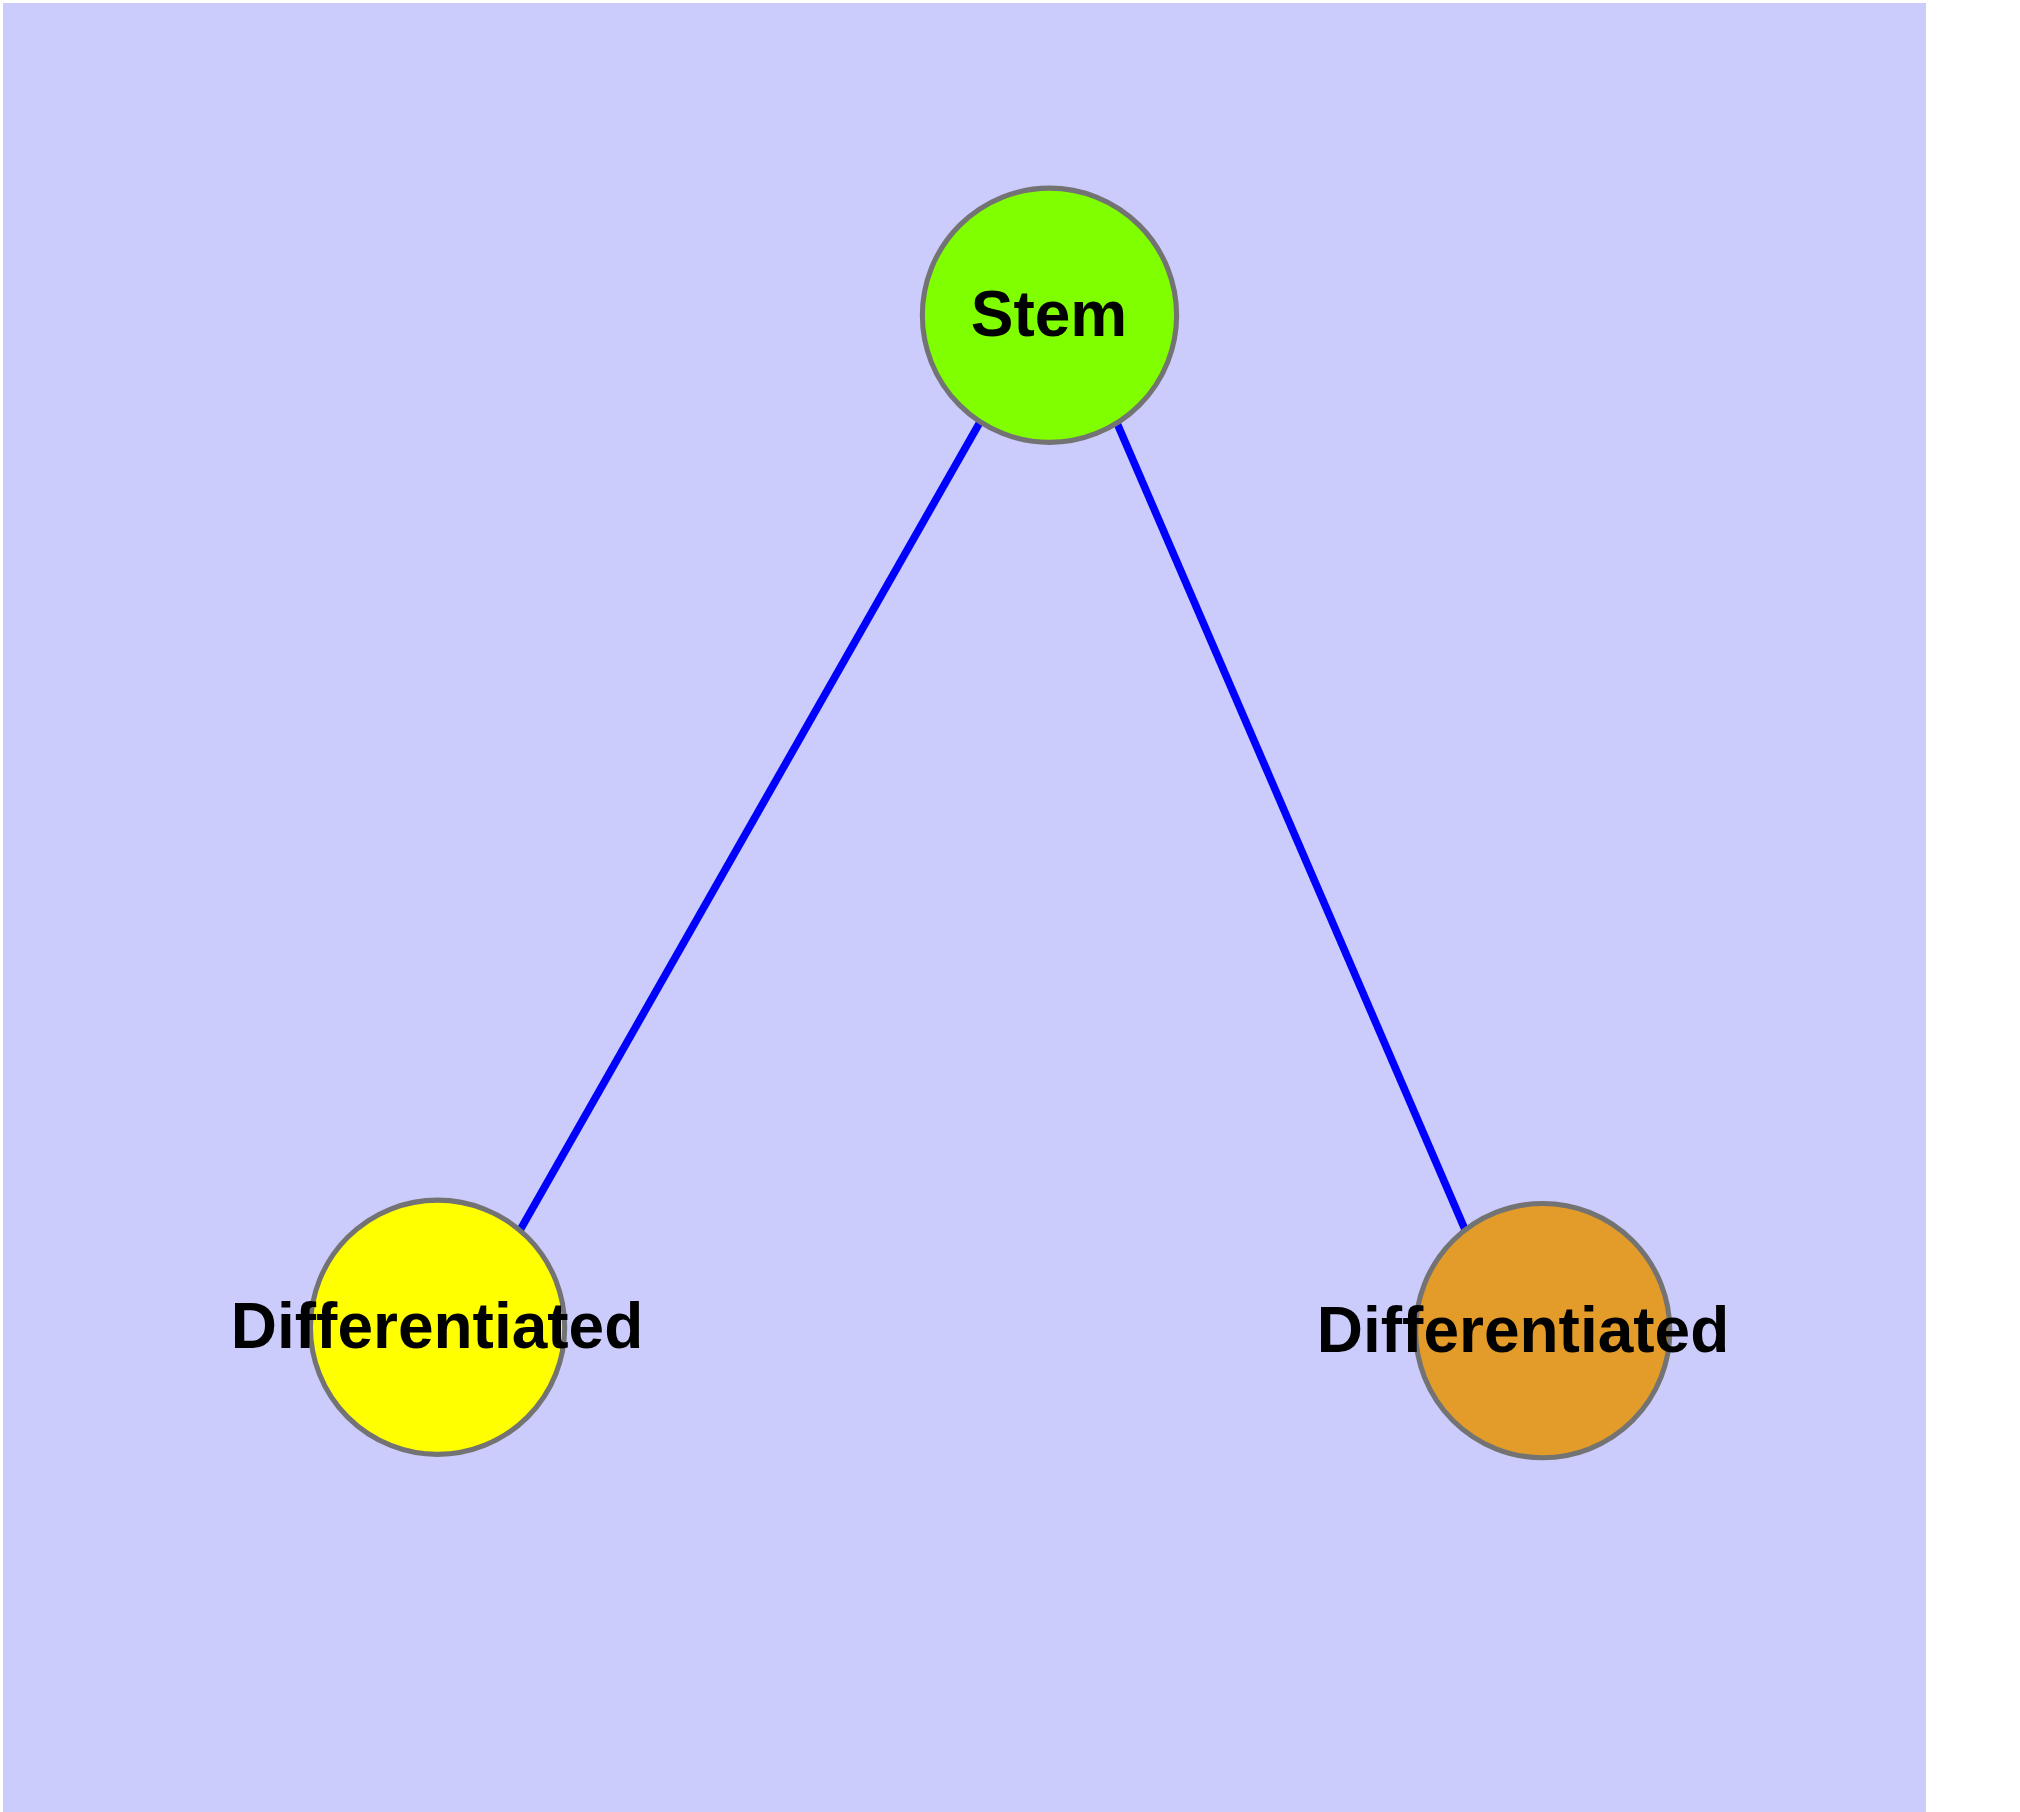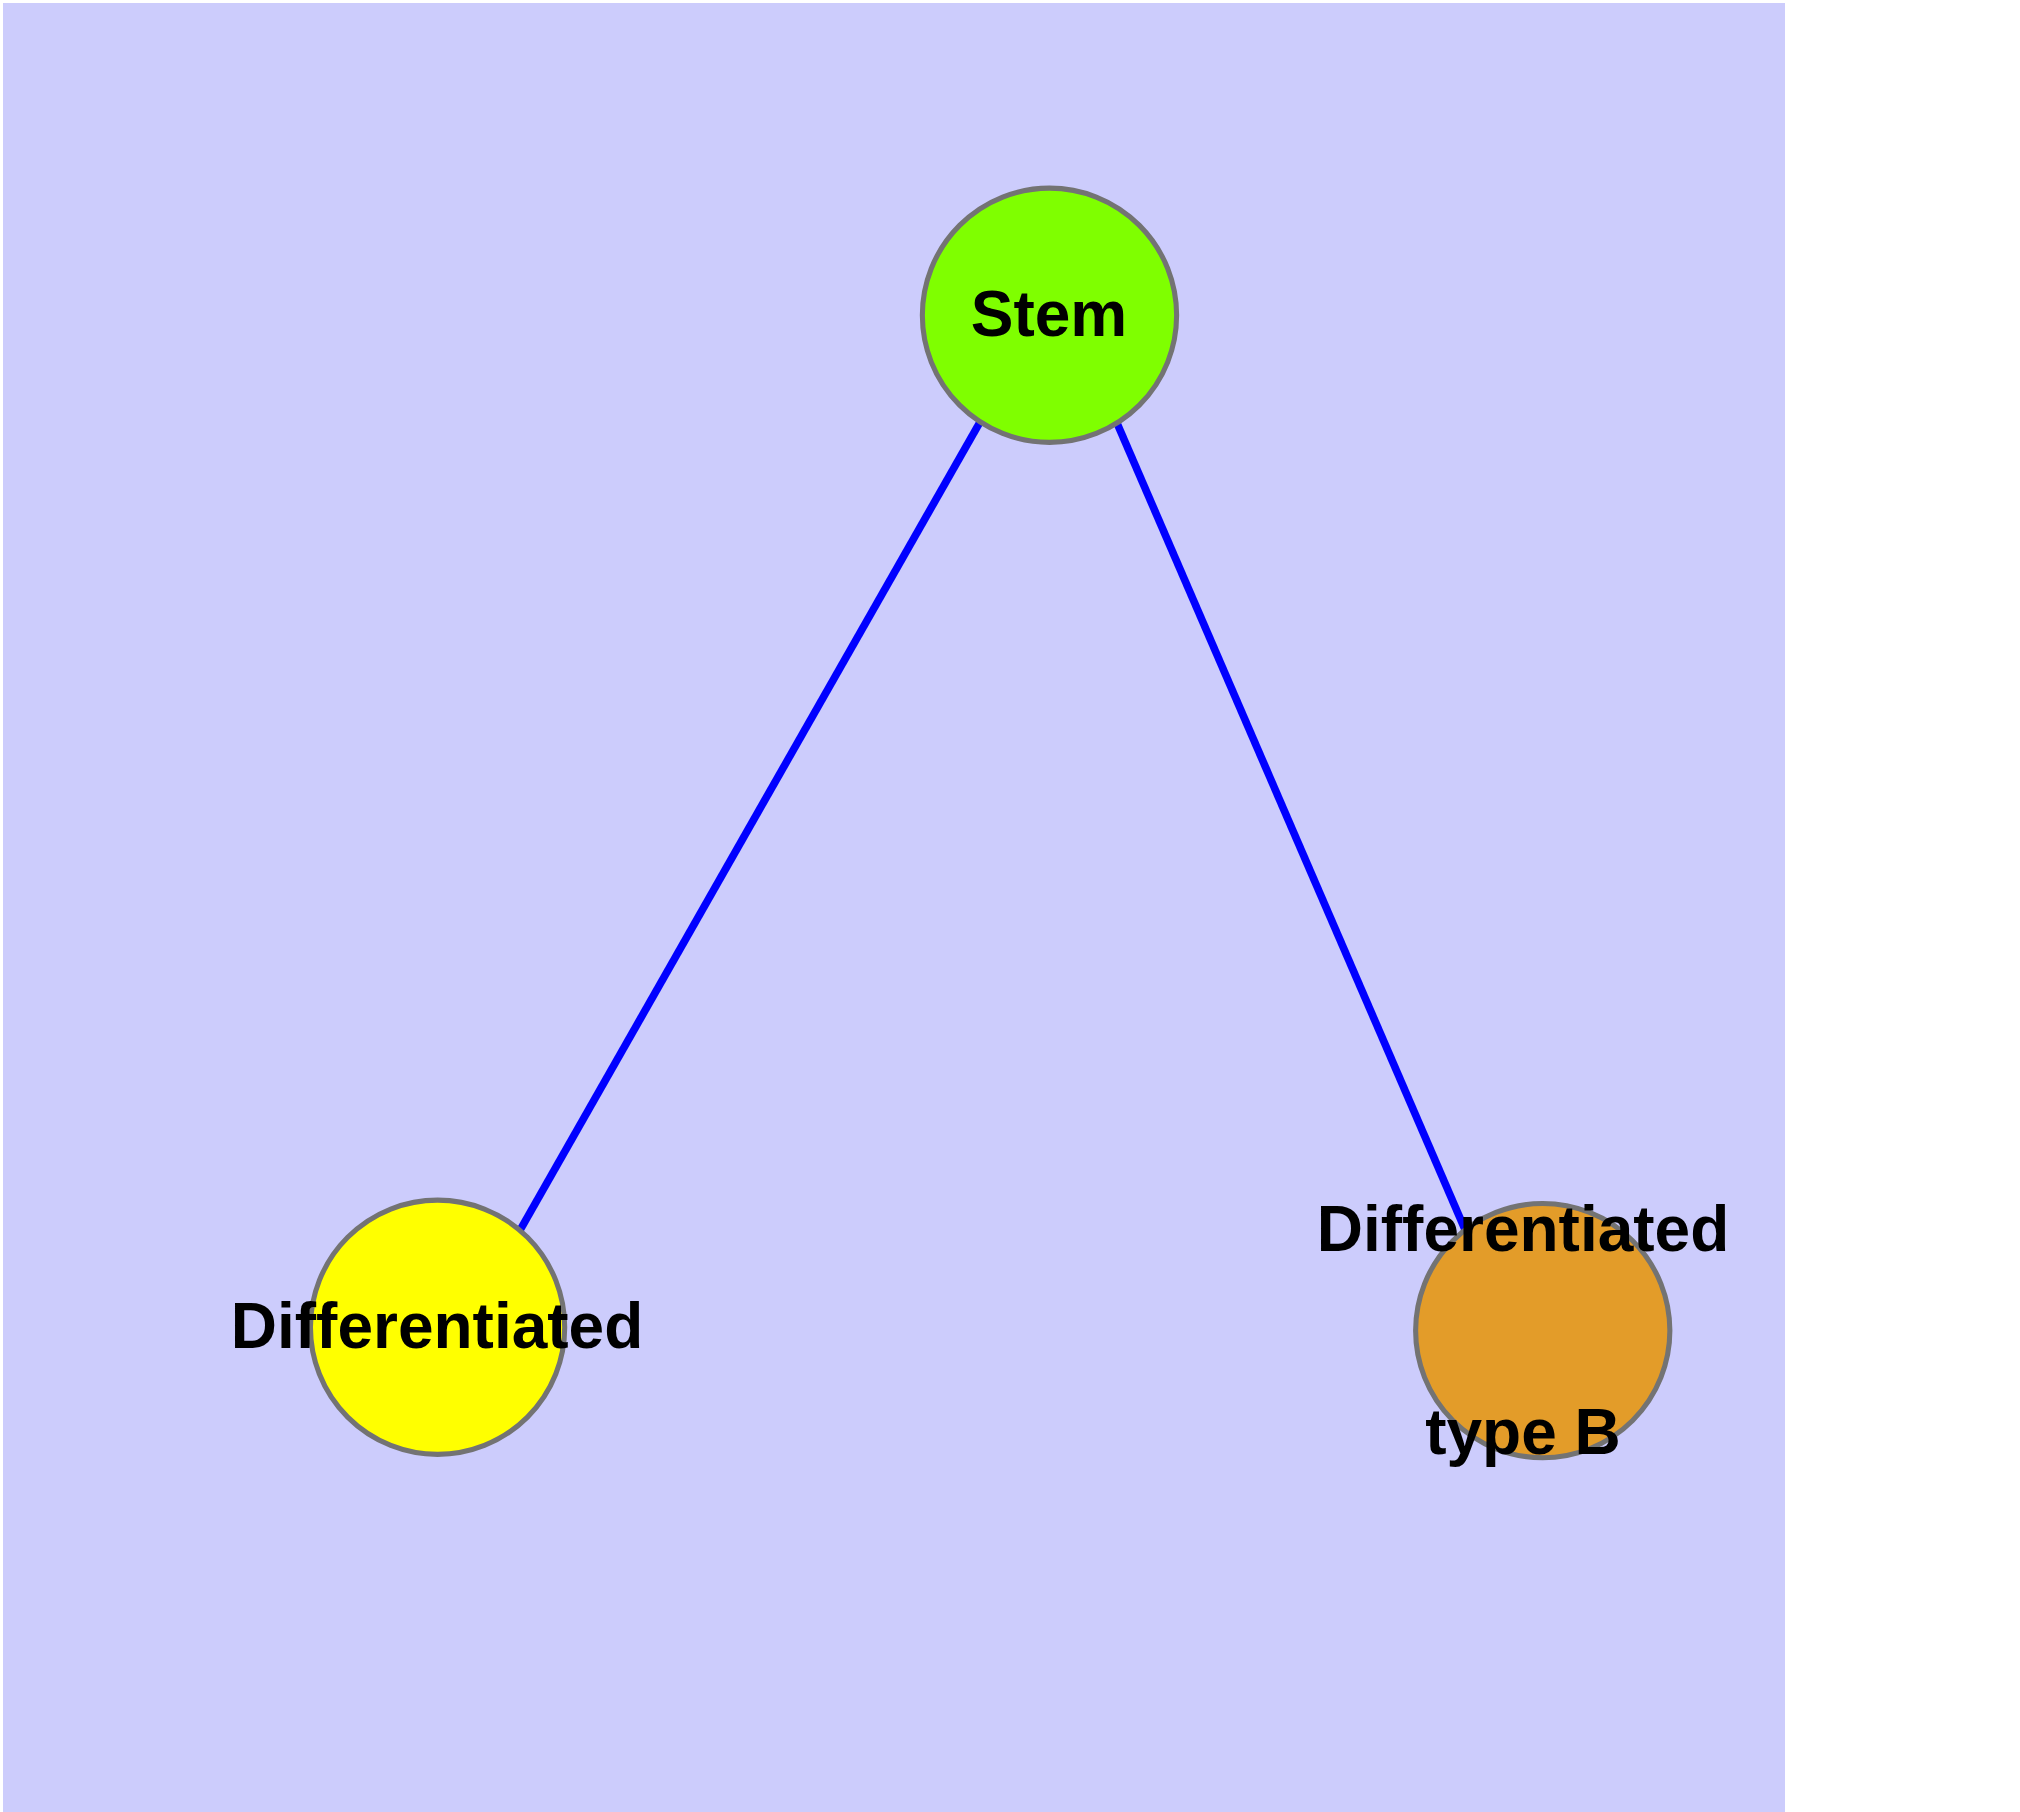--- a/index.html
+++ b/index.html
@@ -3,21 +3,21 @@
 <meta charset="utf-8">
 <title>Cell Differentiation Graph</title>
 <style>
   html, body {
     margin: 0;
     padding: 0;
     background: #ffffff;
   }
   #canvas {
     position: relative;
-    width: 1785px;
+    width: 1926px;
     height: 1812px;
     overflow: hidden;
     background: #ffffff;
     font-family: "Liberation Sans", sans-serif;
   }
   #plot-area {
     position: absolute;
     left: 3.4px;
     top: 3.4px;
     width: 2017px;
@@ -82,17 +82,16 @@
   </svg>
 
   <div class="node-label label-stem" style="left:1049px; top:315px;">Stem</div>
 
   <div class="node-label label-type" style="left:437px; top:1327px;">
     <div>Differentiated</div>
   </div>
 
   <div class="node-label label-type" style="left:1523px; top:1331px;">
     <div>Differentiated</div>
-    <div>type B</div>
   </div>
 
 </div>
 
 
 </body></html>

